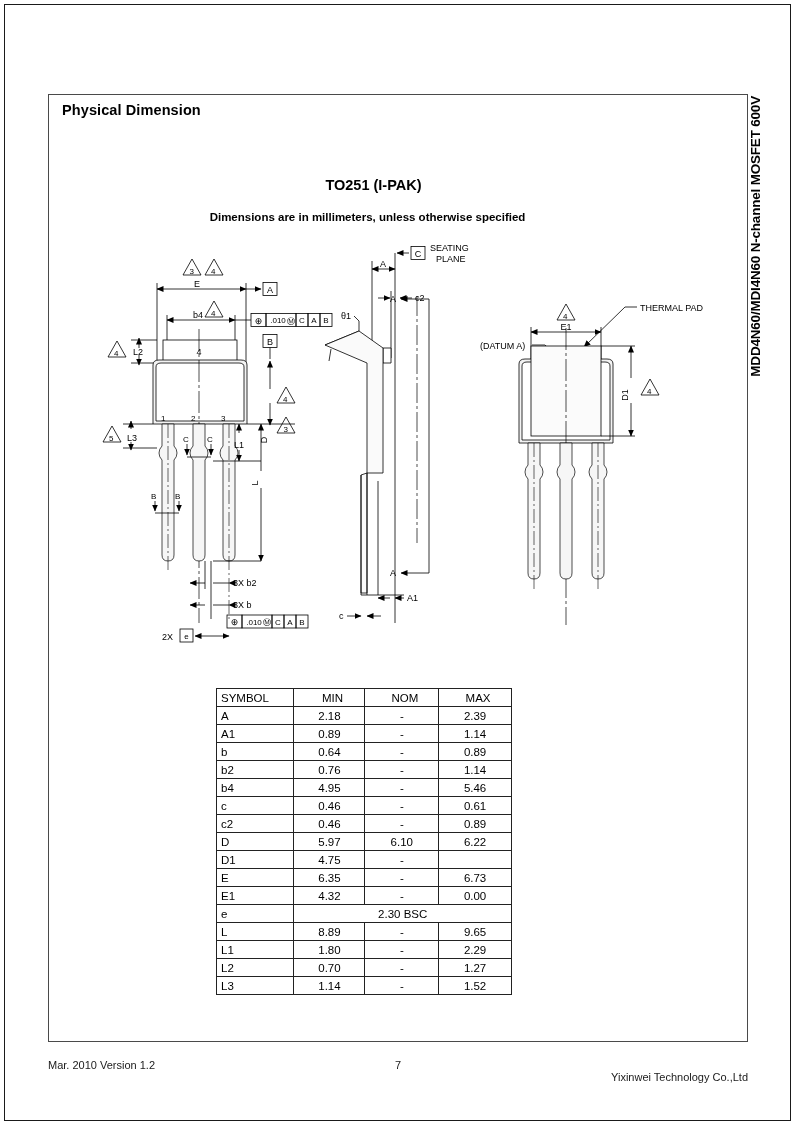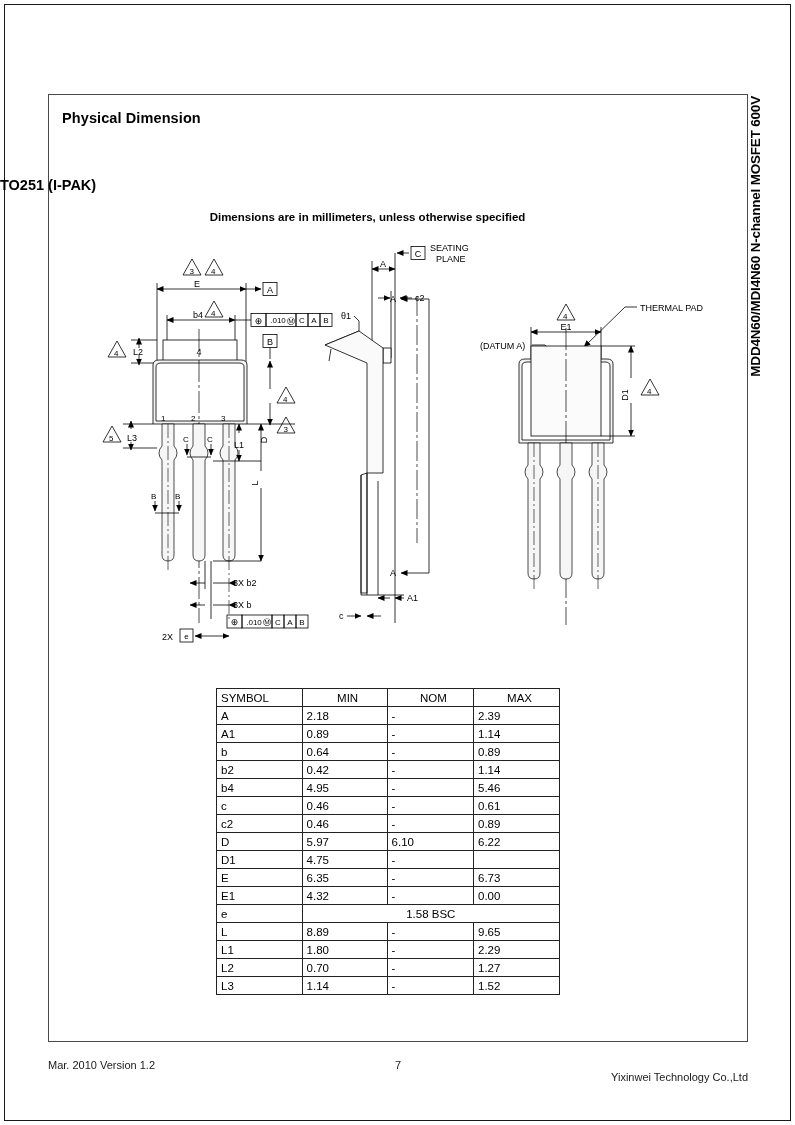--- a/index.html
+++ b/index.html
@@ -52,29 +52,29 @@
     font-weight: bold;
     letter-spacing: -0.2px;
     white-space: nowrap;
     line-height: 1;
     direction: ltr;
   }
 
   
   #section-heading {
     position: absolute;
-    left: 62px; top: 110px;
+    left: 62px; top: 102px;
     font-size: 14.5px;
     font-weight: bold;
     letter-spacing: .1px;
   }
   #package-title {
     position: absolute;
     left: 0; right: 0; top: 177px;
-    text-align: left;
+    text-align: center;
     font-size: 14.5px;
     font-weight: bold;
     padding-right: 48px;
   }
   #dim-note {
     position: absolute;
     left: 0; right: 0; top: 211px;
     text-align: center;
     font-size: 11.5px;
     font-weight: bold;
@@ -89,40 +89,40 @@
     width: 620px;
     height: 412px;
   }
   #drawings svg { display: block; }
 
   
   #dim-table-wrap {
     position: absolute;
     left: 216px;
     top: 688px;
-    width: 344px;
+    width: 296px;
   }
   table.dimtable {
     border-collapse: collapse;
     width: 100%;
     font-size: 11.5px;
     font-family: "Liberation Sans", sans-serif;
   }
   table.dimtable td, table.dimtable th {
     border: 1px solid #222;
     height: 17px;
     padding: 0 4px;
     font-weight: normal;
     line-height: 16px;
   }
   table.dimtable th {
     font-weight: normal;
   }
   table.dimtable .c-sym { width: 86px; text-align: left; }
-  table.dimtable .c-val { width: 86px; }
+  table.dimtable .c-val { width: 86px; text-align: center; }
   table.dimtable thead th.c-sym { text-align: left; }
   table.dimtable thead th.c-val { text-align: center; padding-left: 10px; }
   table.dimtable td.span3 { text-align: center; }
 
   
   #footer {
     position: absolute;
     left: 48px;
     top: 1059px;
     width: 700px;
@@ -451,21 +451,21 @@
           <td class="c-val">1.14</td>
         </tr>
         <tr>
           <td class="c-sym">b</td>
           <td class="c-val">0.64</td>
           <td class="c-val">-</td>
           <td class="c-val">0.89</td>
         </tr>
         <tr>
           <td class="c-sym">b2</td>
-          <td class="c-val">0.42</td>
+          <td class="c-val">0.76</td>
           <td class="c-val">-</td>
           <td class="c-val">1.14</td>
         </tr>
         <tr>
           <td class="c-sym">b4</td>
           <td class="c-val">4.95</td>
           <td class="c-val">-</td>
           <td class="c-val">5.46</td>
         </tr>
         <tr>
@@ -499,21 +499,21 @@
           <td class="c-val">6.73</td>
         </tr>
         <tr>
           <td class="c-sym">E1</td>
           <td class="c-val">4.32</td>
           <td class="c-val">-</td>
           <td class="c-val">0.00</td>
         </tr>
         <tr>
           <td class="c-sym">e</td>
-          <td class="span3" colspan="3">1.58 BSC</td>
+          <td class="span3" colspan="3">2.30 BSC</td>
         </tr>
         <tr>
           <td class="c-sym">L</td>
           <td class="c-val">8.89</td>
           <td class="c-val">-</td>
           <td class="c-val">9.65</td>
         </tr>
         <tr>
           <td class="c-sym">L1</td>
           <td class="c-val">1.80</td>

